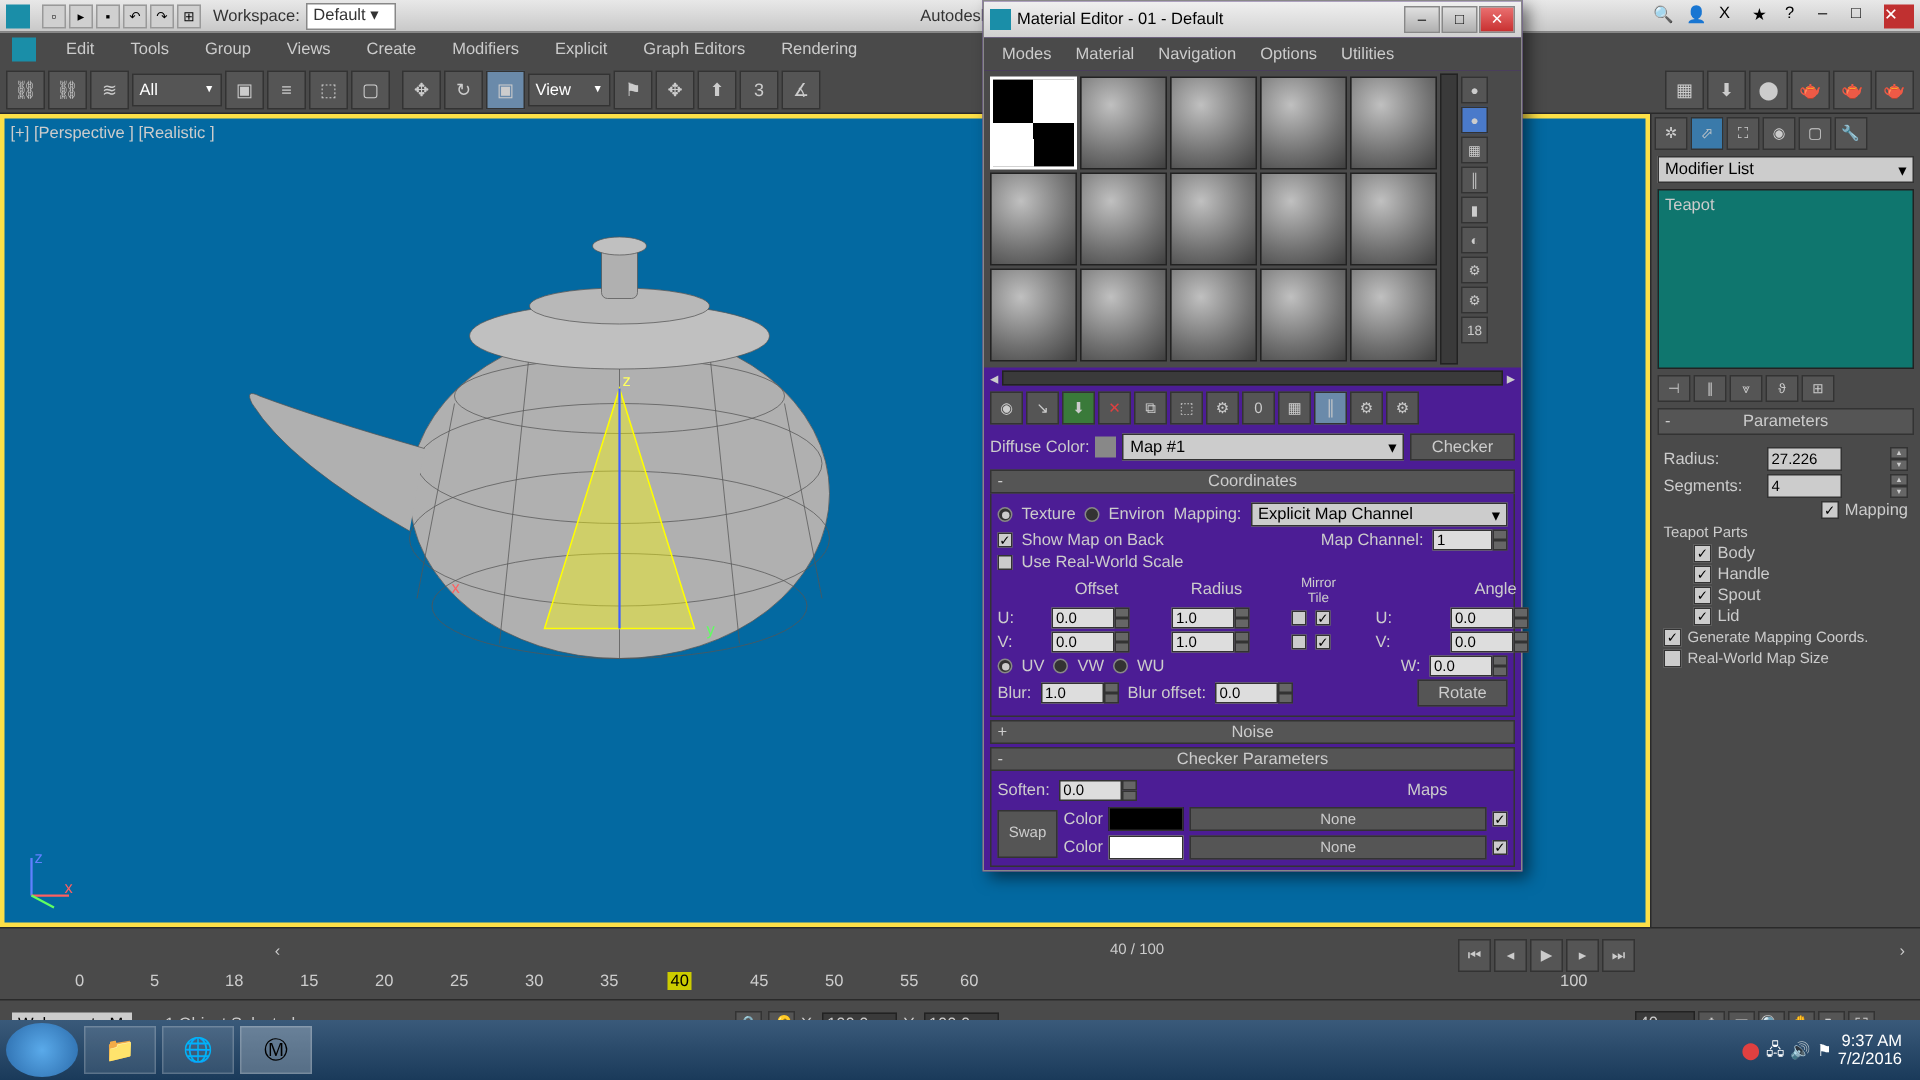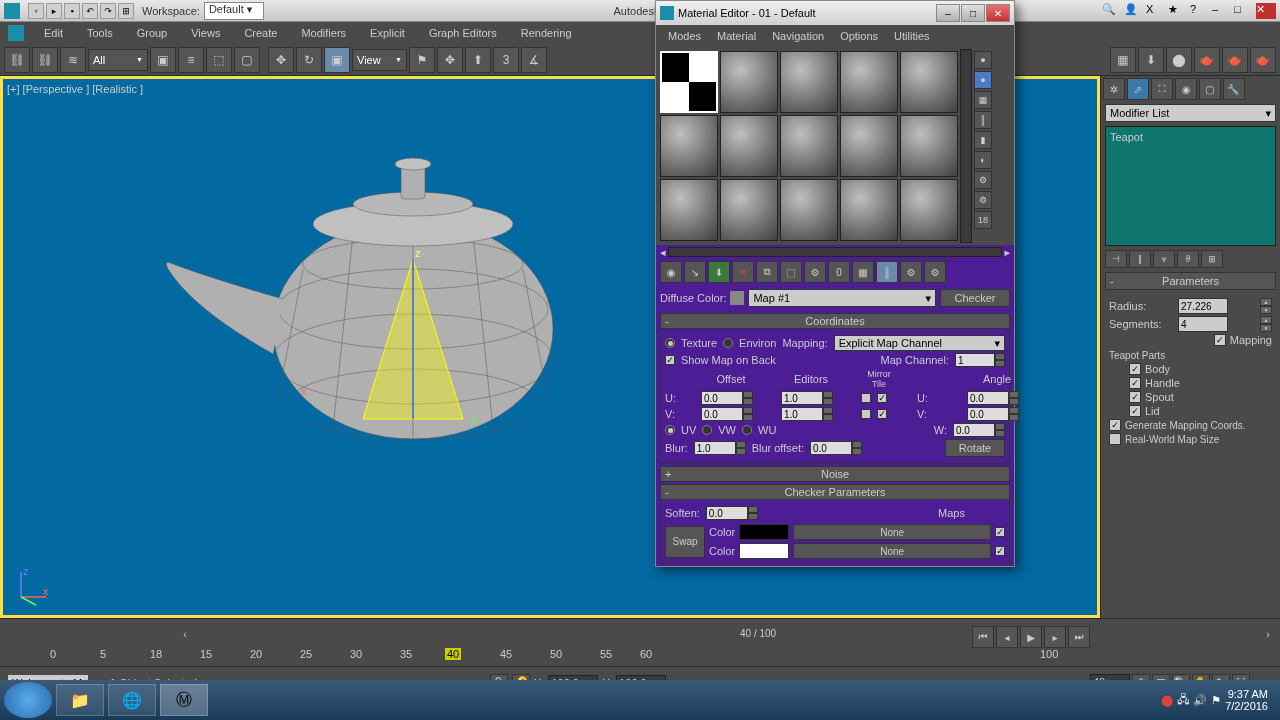--- a/index.html
+++ b/index.html
@@ -479,24 +479,28 @@
         <span>Show Map on Back</span>
         <span style="margin-left:auto">Map Channel:</span>
         <div class="inp-wrap">
             <input class="mini-input" style="width: 40px;" value="1">
             <div class="mini-spin">
               <div class="mini-spin-btn"></div>
               <div class="mini-spin-btn"></div>
             </div>
           </div>
       </div>
+      <div class="coord-row">
+        <div class="chk" style="width:10px;height:10px"></div>
+        <span>Use Real-World Scale</span>
+      </div>
       <div class="coord-grid">
         <span></span>
           <span class="hdr-cell">Offset</span>
-          <span class="hdr-cell">Editors</span>
+          <span class="hdr-cell">Radius</span>
           <span class="hdr-cell" style="font-size:9px">Mirror Tile</span>
           <span></span>
           <span class="hdr-cell">Angle</span>
       </div>
       <div class="coord-grid">
         <span>U:</span>
         <div class="inp-wrap">
             <input class="mini-input" value="0.0" style="">
             <div class="mini-spin">
               <div class="mini-spin-btn"></div>

